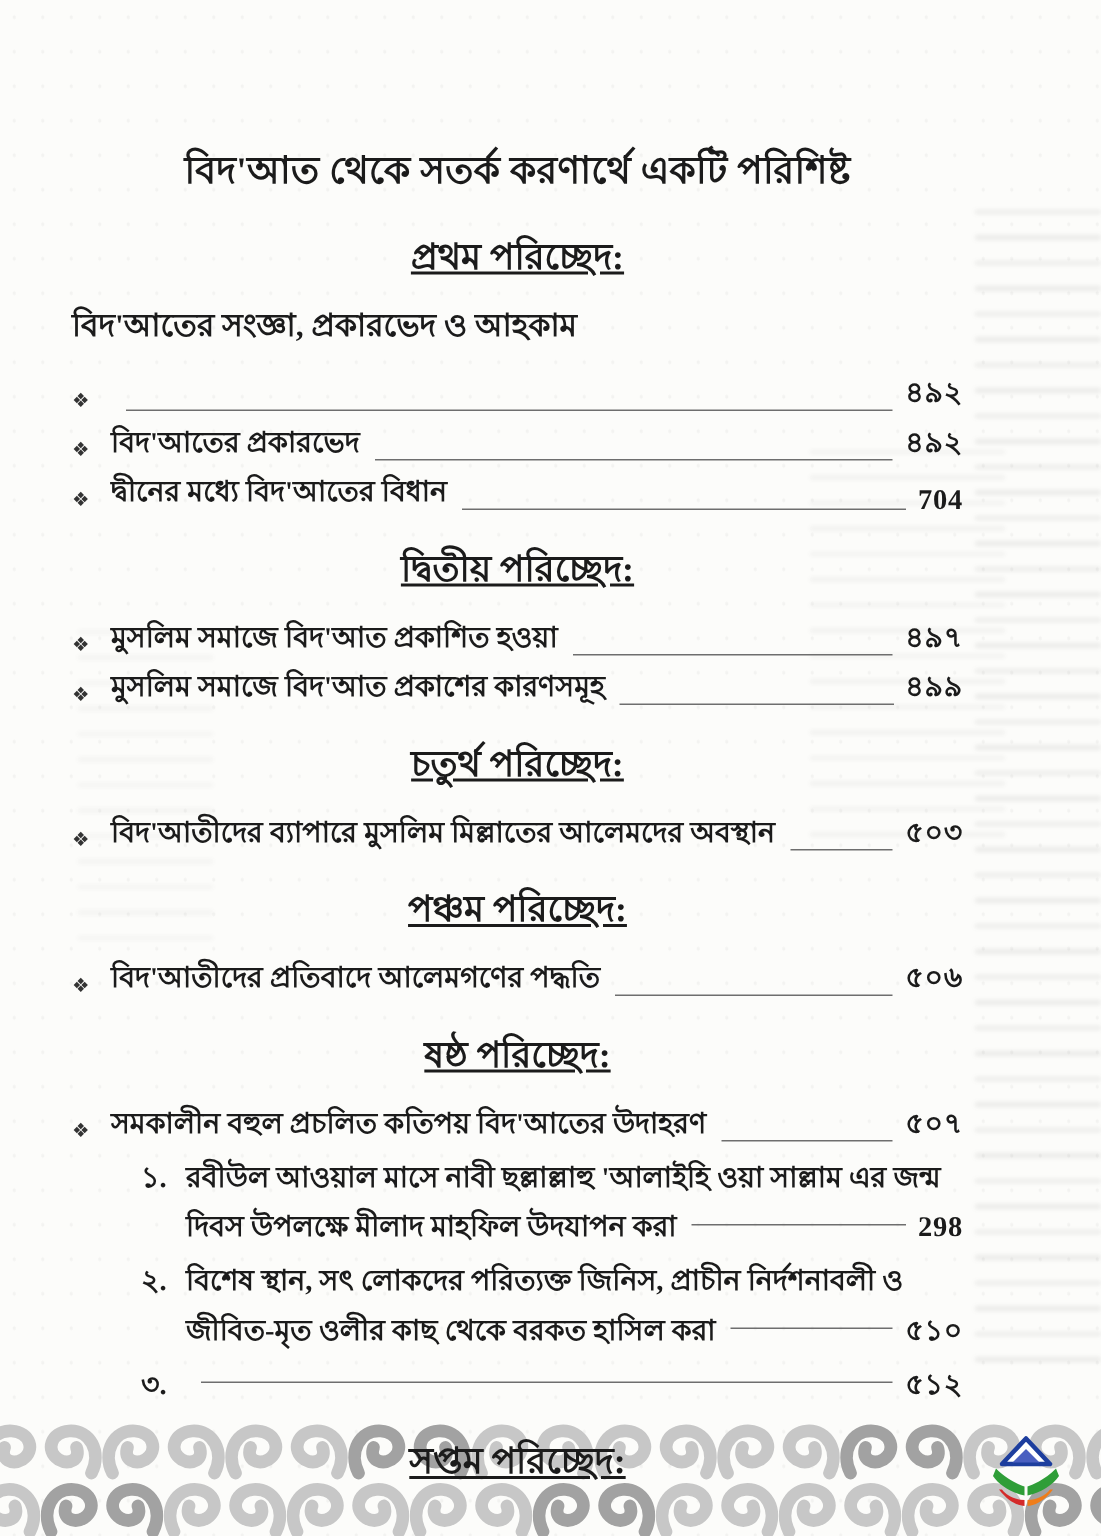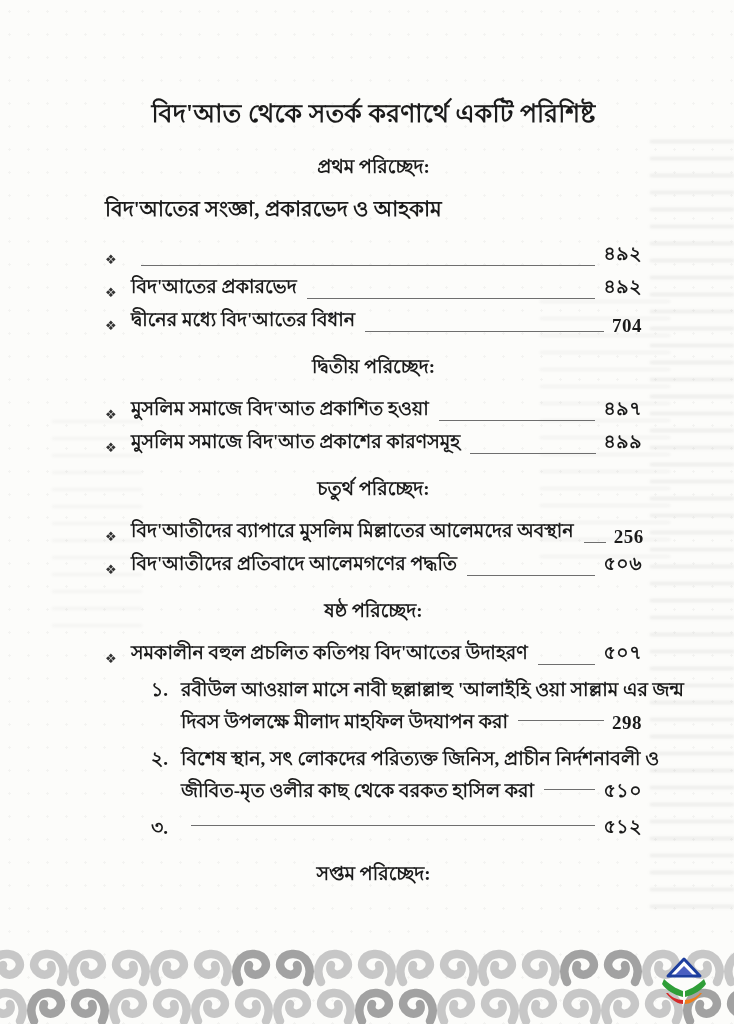--- a/index.html
+++ b/index.html
@@ -4,23 +4,23 @@
 <style>
   html,body{margin:0;padding:0;}
   body{
     width:734px;height:1024px;position:relative;overflow:hidden;
     background-color:#fcfcfa;
     background-image:radial-gradient(rgba(80,80,80,0.05) 1px, rgba(0,0,0,0) 1.2px);
     background-size:19px 23px;
     font-family:"Liberation Serif","DejaVu Serif",serif;
     color:#1b1b1b;
   }
-  .page{position:absolute;inset:0;padding:94px 92px 0 105px;box-sizing:border-box;z-index:3;}
+  .page{position:absolute;inset:0;padding:94px 92px 0 48px;box-sizing:border-box;z-index:3;}
   .title{font-size:25px;font-weight:700;text-align:center;margin:0 0 12px;letter-spacing:.2px;}
-  .heading{font-size:19px;font-weight:700;text-align:center;margin:15px 0 9px;}
+  .heading{font-size:24px;font-weight:700;text-align:center;margin:15px 0 9px;text-decoration:underline;}
   .subheading{font-size:21px;font-weight:700;margin:2px 0 10px;}
   .toc-row{display:flex;align-items:flex-end;height:33px;font-size:19px;font-weight:600;}
   .bullet{flex:none;width:26px;font-size:13px;color:#333;padding-bottom:4px;
           font-family:"DejaVu Sans",sans-serif;}
   .entry-text{flex:none;white-space:nowrap;}
   .leader{flex:1;border-bottom:1.6px solid #6e6e6e;margin:0 8px 5px 10px;min-width:22px;}
   .pagenum{flex:none;font-weight:700;font-size:19px;letter-spacing:.5px;}
   .num-block{display:flex;align-items:flex-start;margin:3px 0 1px;font-size:19px;font-weight:600;}
   .entry-num{flex:none;width:30px;margin-left:46px;line-height:33px;}
   .num-body{flex:1;min-width:0;}
@@ -80,22 +80,23 @@
         <span class="bullet">❖</span>
         <span class="entry-text">মুসলিম সমাজে বিদ'আত প্রকাশের কারণসমূহ</span>
         <span class="leader"></span>
         <span class="pagenum">৪৯৯</span>
       </div>
       <div class="heading">চতুর্থ পরিচ্ছেদ:</div>
       <div class="toc-row">
         <span class="bullet">❖</span>
         <span class="entry-text">বিদ'আতীদের ব্যাপারে মুসলিম মিল্লাতের আলেমদের অবস্থান</span>
         <span class="leader"></span>
-        <span class="pagenum">256</span>
-      </div>
+        <span class="pagenum">৫০৩</span>
+      </div>
+      <div class="heading">পঞ্চম পরিচ্ছেদ:</div>
       <div class="toc-row">
         <span class="bullet">❖</span>
         <span class="entry-text">বিদ'আতীদের প্রতিবাদে আলেমগণের পদ্ধতি</span>
         <span class="leader"></span>
         <span class="pagenum">৫০৬</span>
       </div>
       <div class="heading">ষষ্ঠ পরিচ্ছেদ:</div>
       <div class="toc-row">
         <span class="bullet">❖</span>
         <span class="entry-text">সমকালীন বহুল প্রচলিত কতিপয় বিদ'আতের উদাহরণ</span>

